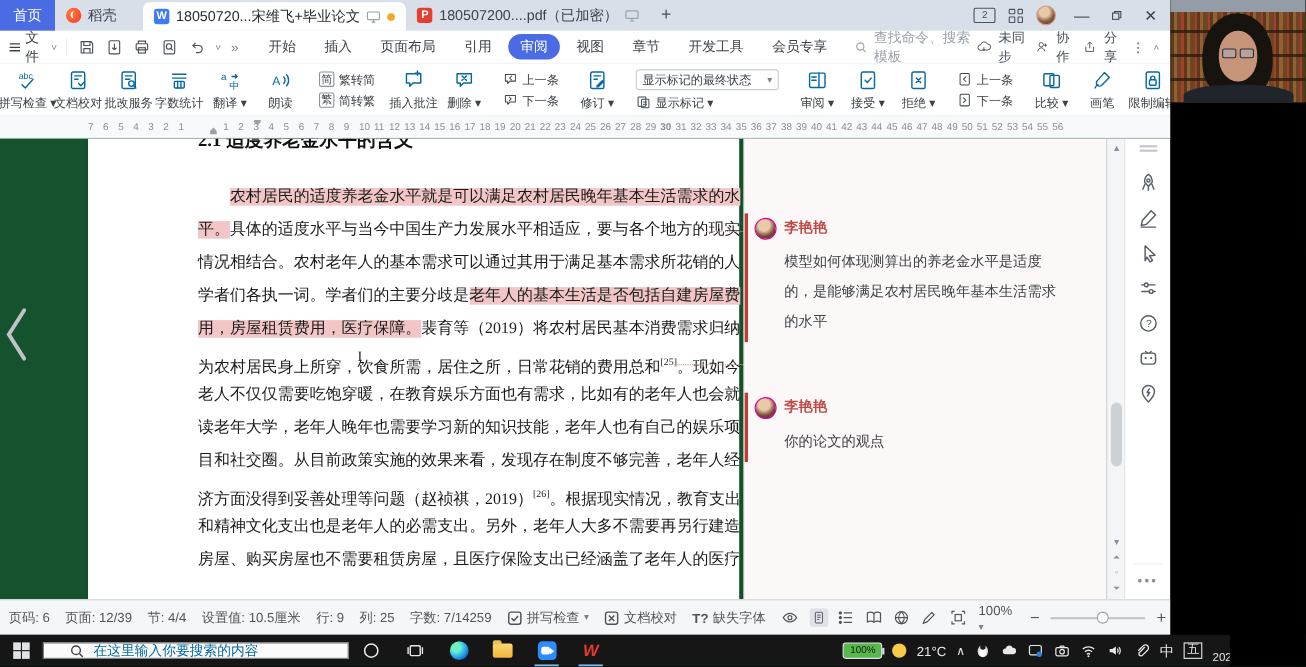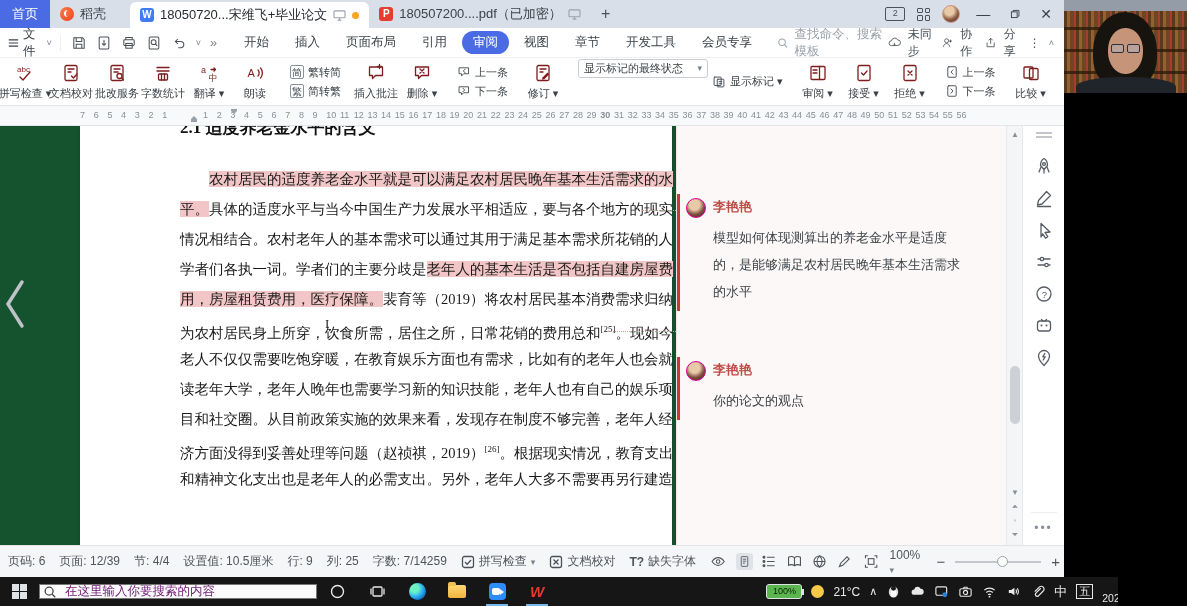--- a/index.html
+++ b/index.html
@@ -38,28 +38,28 @@
   .menu-items{display:flex;align-items:center;gap:4px;margin-left:6px}
   .menu-item{padding:3px 11px;border-radius:12px;cursor:pointer;white-space:nowrap}
   .menu-item.active{background:#4a6be4;color:#ffffff}
   .mb-search{display:flex;align-items:center;gap:6px;margin-left:14px;color:#9aa1aa}
   .mb-right{margin-left:auto;display:flex;align-items:center;gap:7px;padding-right:10px;color:#4a525c;font-size:12px}
   .caret{font-size:9px;color:#7a828c}
 
   
   .toolbar{position:absolute;left:0;top:58px;width:1064px;height:48px;background:#fff;border-bottom:1px solid #e4e7ea;display:flex;align-items:center;padding:0 2px}
   .rbtn{display:flex;flex-direction:column;align-items:center;justify-content:center;gap:3px;padding:2px 5px;min-width:46px;height:46px;cursor:pointer;border-radius:4px}
-  .rbtn .ric{width:20px;height:20px;color:#7f1d1d}
+  .rbtn .ric{width:20px;height:20px;color:#0369a1}
   .rlabel{font-size:11px;color:#3b4147;white-space:nowrap}
   .rstack{display:flex;flex-direction:column;justify-content:center;gap:4px;padding:0 4px;height:46px}
   .rsbtn{display:flex;align-items:center;gap:4px;font-size:11px;color:#3b4147;cursor:pointer;white-space:nowrap}
   .rsbtn .ric{width:14px;height:14px;color:#40484f}
   .chic{display:inline-block;width:14px;height:14px;font-size:10px;line-height:14px;text-align:center;color:#40484f;border:1px solid #8a9199;border-radius:2px}
   .rdiv{width:1px;height:34px;background:#e8eaed;margin:0 4px}
-  .rcombo{display:flex;flex-direction:row;justify-content:center;gap:4px;height:46px;padding:0 4px}
+  .rcombo{display:flex;flex-direction:column;justify-content:center;gap:4px;height:46px;padding:0 4px}
   .rsel{width:130px;height:19px;border:1px solid #c9cdd2;border-radius:3px;display:flex;align-items:center;justify-content:space-between;padding:0 5px;font-size:11px;color:#3b4147;cursor:pointer}
   .rmore{margin-left:auto;color:#7a828c;font-size:12px;padding:0 6px;border-left:1px solid #e8eaed;height:34px;display:flex;align-items:center}
 
   
   .ruler{position:absolute;left:0;top:106px;width:1064px;height:20px;background:#f7f9fa;border-bottom:1px solid #e3e6e9;overflow:hidden}
   .rnum{position:absolute;top:4px;font-size:9px;color:#8a9098}
   .imark{position:absolute;width:8px;height:8px;color:#8a9098}
 
   
   .docarea{position:absolute;left:0;top:126px;width:1064px;height:419px;background:#14532d;overflow:hidden}
@@ -104,21 +104,21 @@
   .sb-view{display:flex;align-items:center;gap:8px}
   .sb-view .sel{background:#dfe3e8;border-radius:3px;padding:2px}
   .zoomtrack{width:90px;height:2px;background:#c3c7cc;position:relative}
   .zoomknob{position:absolute;left:42px;top:-5px;width:11px;height:11px;border-radius:50%;background:#fff;border:1.5px solid #9aa1a9}
   .zoomsign{font-size:15px;color:#50555b;cursor:pointer}
 
   
   .taskbar{position:absolute;left:0;top:577px;width:1187px;height:29px;background:#161616;display:flex;align-items:center;color:#e8e8e8}
   .winlogo{width:15px;height:15px;display:grid;grid-template-columns:1fr 1fr;gap:1.5px;margin:0 12px}
   .winlogo i{background:#dfe3e6}
-  .tsearch{width:278px;height:15px;background:#fbfbfb;border:1px solid #777;display:flex;align-items:center;gap:8px;padding:0 3px;color:#701a75;font-size:12.5px}
+  .tsearch{width:278px;height:15px;background:#fbfbfb;border:1px solid #777;display:flex;align-items:center;gap:8px;padding:0 23px;color:#0369a1;font-size:12.5px}
   .tbtn{width:40px;height:29px;display:flex;align-items:center;justify-content:center;position:relative}
   .tbtn .ic{width:17px;height:17px;color:#e8e8e8}
   .edge-ic{width:17px;height:17px;border-radius:50%;background:radial-gradient(circle at 32% 32%,#6df0c2 0 25%,#35c1f1 45%,#0b61c4 80%)}
   .folder-ic{width:18px;height:13px;background:linear-gradient(#ffd875,#f0b43c);border-radius:2px;position:relative}
   .folder-ic:before{content:"";position:absolute;left:0;top:-3px;width:8px;height:4px;background:#f0c050;border-radius:2px 2px 0 0}
   .meet-ic{width:17px;height:17px;border-radius:4px;background:#2d8cff;position:relative}
   .meet-ic:before{content:"";position:absolute;left:3px;top:5px;width:8px;height:7px;background:#fff;border-radius:2px}
   .meet-ic:after{content:"";position:absolute;right:2px;top:5px;border-left:4px solid #fff;border-top:3px solid transparent;border-bottom:3px solid transparent;margin-top:1px}
   .wpsw{color:#e5392b;font-weight:bold;font-size:15px;font-style:italic}
   .underl{position:absolute;left:9px;bottom:0;width:22px;height:2.5px;background:#76b9e8}
@@ -617,20 +617,21 @@
           <div class="dline"><span class="seg hl">平。</span><span class="seg">具体的适度水平与当今中国生产力发展水平相适应，要与各个地方的现实</span></div>
           <div class="dline"><span class="seg">情况相结合。农村老年人的基本需求可以通过其用于满足基本需求所花销的人</span></div>
           <div class="dline"><span class="seg">学者们各执一词。学者们的主要分歧是</span><span class="seg hl">老年人的基本生活是否包括自建房屋费</span></div>
           <div class="dline"><span class="seg hl">用，房屋租赁费用，医疗保障。</span><span class="seg">裴育等（2019）将农村居民基本消费需求归纳</span></div>
           <div class="dline"><span class="seg">为农村居民身上所穿，饮食所需，居住之所，日常花销的费用总和</span><span class="seg sup">[25]</span><span class="seg">。现如今</span></div>
           <div class="dline"><span class="seg">老人不仅仅需要吃饱穿暖，在教育娱乐方面也有需求，比如有的老年人也会就</span></div>
           <div class="dline"><span class="seg">读老年大学，老年人晚年也需要学习新的知识技能，老年人也有自己的娱乐项</span></div>
           <div class="dline"><span class="seg">目和社交圈。从目前政策实施的效果来看，发现存在制度不够完善，老年人经</span></div>
           <div class="dline"><span class="seg">济方面没得到妥善处理等问题（赵祯祺，2019）</span><span class="seg sup">[26]</span><span class="seg">。根据现实情况，教育支出</span></div>
           <div class="dline"><span class="seg">和精神文化支出也是老年人的必需支出。另外，老年人大多不需要再另行建造</span></div>
+          <div class="dline"><span class="seg">房屋、购买房屋也不需要租赁房屋，且医疗保险支出已经涵盖了老年人的医疗</span></div>
         </div>
       <span class="ibeam">I</span>
     </div>
 
     <span class="leader" style="left:642px;top:84px;width:34px"></span>
     <span class="leader" style="left:610px;top:205px;width:66px"></span>
 
     <div class="cpane" id="comments">
         <div class="cmt" style="margin-top: 68px;">
           <div class="cmt-head">

